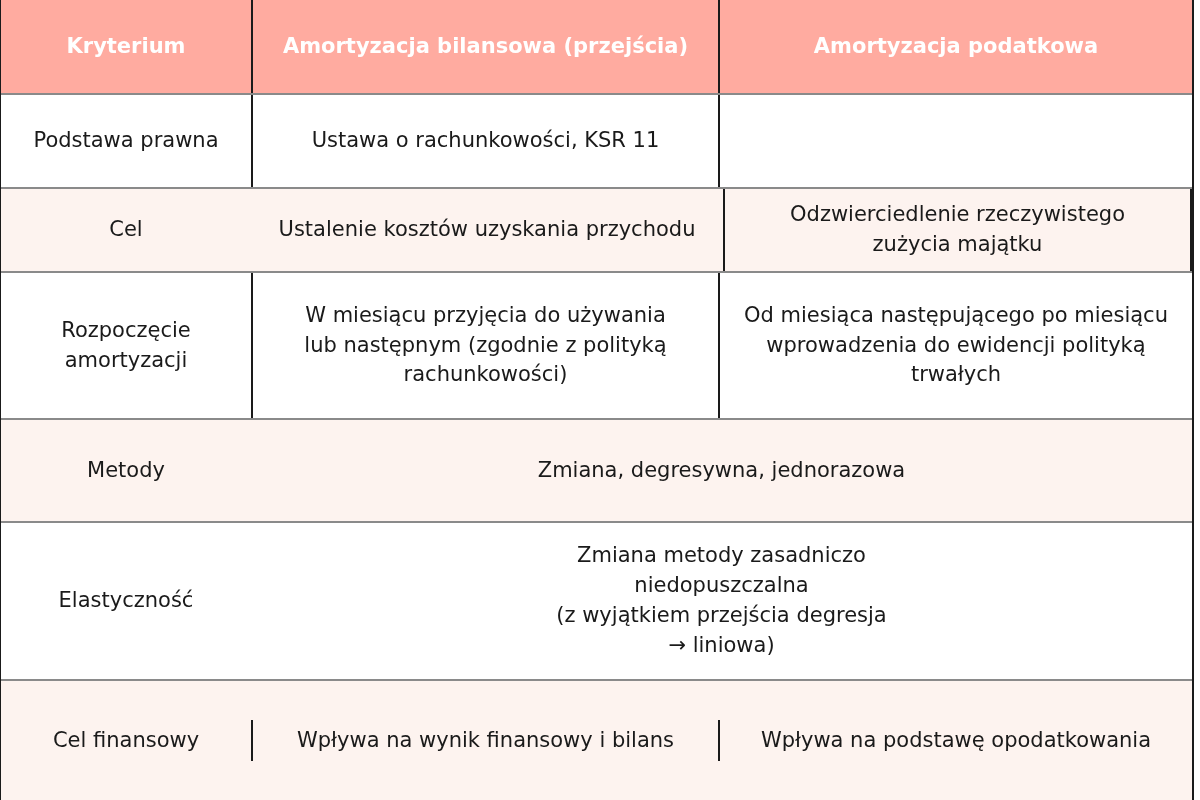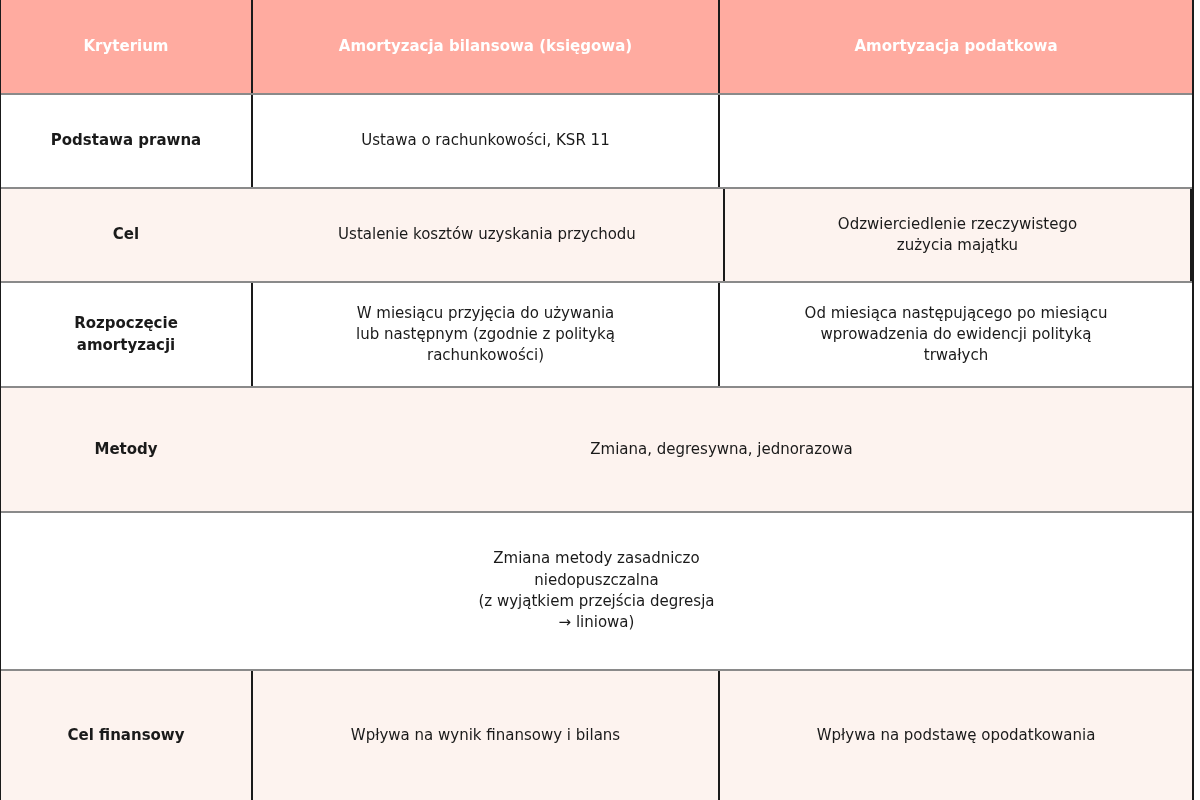--- a/index.html
+++ b/index.html
@@ -37,54 +37,54 @@
   }
   .row-header {
     height: 93px;
     background: var(--header-bg, #ffaba0);
     color: var(--header-text, #ffffff);
     font-weight: bold;
   }
   .row-body { background: var(--row-bg, #ffffff); color: var(--text, #1a1a1a); }
   .row-alt  { background: var(--row-alt-bg, #fdf3ef); }
   .h-r1 { height: 94px; }
-  .h-r2 { height: 94px; }
-  .h-r3 { height: 105px; }
-  .h-r4 { height: 125px; }
+  .h-r2 { height: 84px; }
+  .h-r3 { height: 147px; }
+  .h-r4 { height: 103px; }
   .h-r5 { height: 158px; }
-  .h-r6 { flex: 1 1 auto; }
+  .h-r6 { flex: 1 1 auto; align-items: center; }
   .cell {
     box-sizing: border-box;
     display: flex;
     align-items: center;
     justify-content: center;
     text-align: center;
     padding: 6px 14px;
-    font-size: 15px;
+    font-size: 21px;
     line-height: 1.42;
     white-space: pre-line;
   }
-  .c1 { width: 250px; font-weight: bold; }
+  .c1 { width: 250px; font-weight: normal; }
   .c2 {
     width: 469px;
     border-left: 2px solid var(--border-v, #1a1a1a);
     border-right: 2px solid var(--border-v, #1a1a1a);
   }
   .c3 { flex: 1 1 auto; }
   .row-header .cell { font-weight: bold; }
 </style>
 </head>
 <body>
 
 <div class="stage">
   <div class="cmp-table">
 
     <div class="row row-header">
       <div class="cell c1">Kryterium</div>
-      <div class="cell c2">Amortyzacja bilansowa (księgowa)</div>
+      <div class="cell c2">Amortyzacja bilansowa (przejścia)</div>
       <div class="cell c3">Amortyzacja podatkowa</div>
     </div>
 
     <div class="row row-body h-r1">
       <div class="cell c1">Podstawa prawna</div>
       <div class="cell c2">Ustawa o rachunkowości, KSR 11</div>
     </div>
 
     <div class="row row-body row-alt h-r2">
       <div class="cell c1">Cel</div>
@@ -103,20 +103,21 @@
 wprowadzenia do ewidencji polityką
 trwałych</div>
     </div>
 
     <div class="row row-body row-alt h-r4">
       <div class="cell c1">Metody</div>
       <div class="cell c3">Zmiana, degresywna, jednorazowa</div>
     </div>
 
     <div class="row row-body h-r5">
+      <div class="cell c1">Elastyczność</div>
       <div class="cell c3">Zmiana metody zasadniczo
 niedopuszczalna
 (z wyjątkiem przejścia degresja
 → liniowa)</div>
     </div>
 
     <div class="row row-body row-alt h-r6">
       <div class="cell c1">Cel finansowy</div>
       <div class="cell c2">Wpływa na wynik finansowy i bilans</div>
       <div class="cell c3">Wpływa na podstawę opodatkowania</div>

